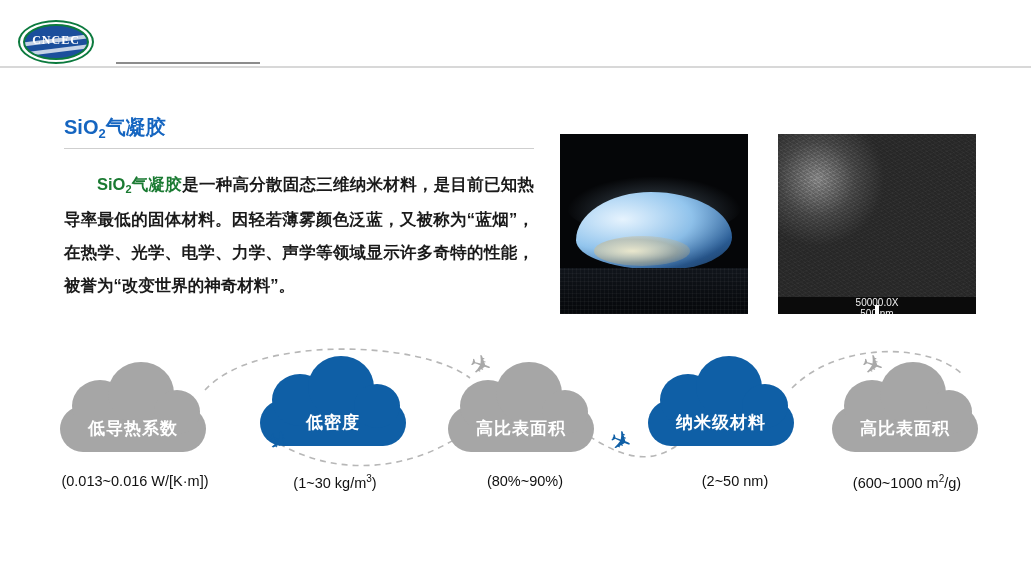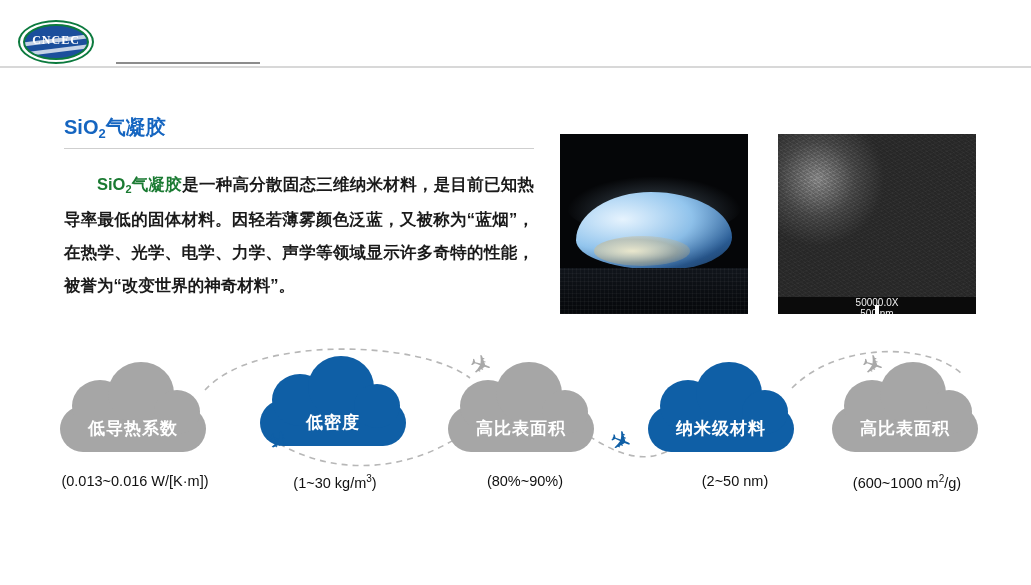--- a/index.html
+++ b/index.html
@@ -459,21 +459,21 @@
     <div class="base"></div>
     <div class="puff p1"></div>
     <div class="puff p2"></div>
     <div class="puff p3"></div>
     <div class="label">高比表面积</div>
   </div>
   <div class="cap" style="left:410px;">(80%~90%)</div>
 
   <span class="plane blue" style="left:610px; top:98px; transform: rotate(22deg);">✈</span>
 
-  <div class="cloud blue" style="left:646px; top:48px;">
+  <div class="cloud blue" style="left:646px; top:42px;">
     <div class="base"></div>
     <div class="puff p1"></div>
     <div class="puff p2"></div>
     <div class="puff p3"></div>
     <div class="label">纳米级材料</div>
   </div>
   <div class="cap" style="left:620px;">(2~50 nm)</div>
 
   <span class="plane" style="left:862px; top:22px; transform: rotate(18deg);">✈</span>
 

